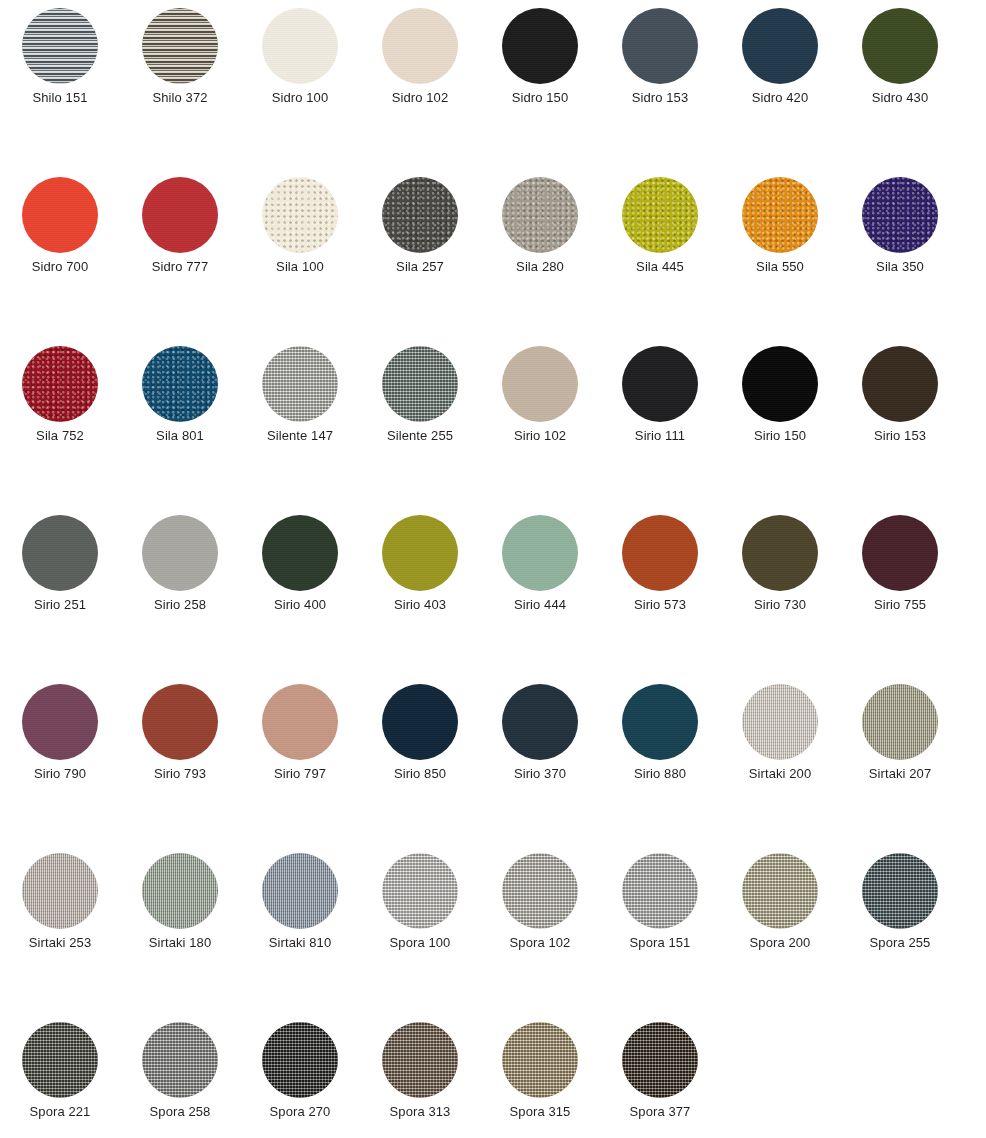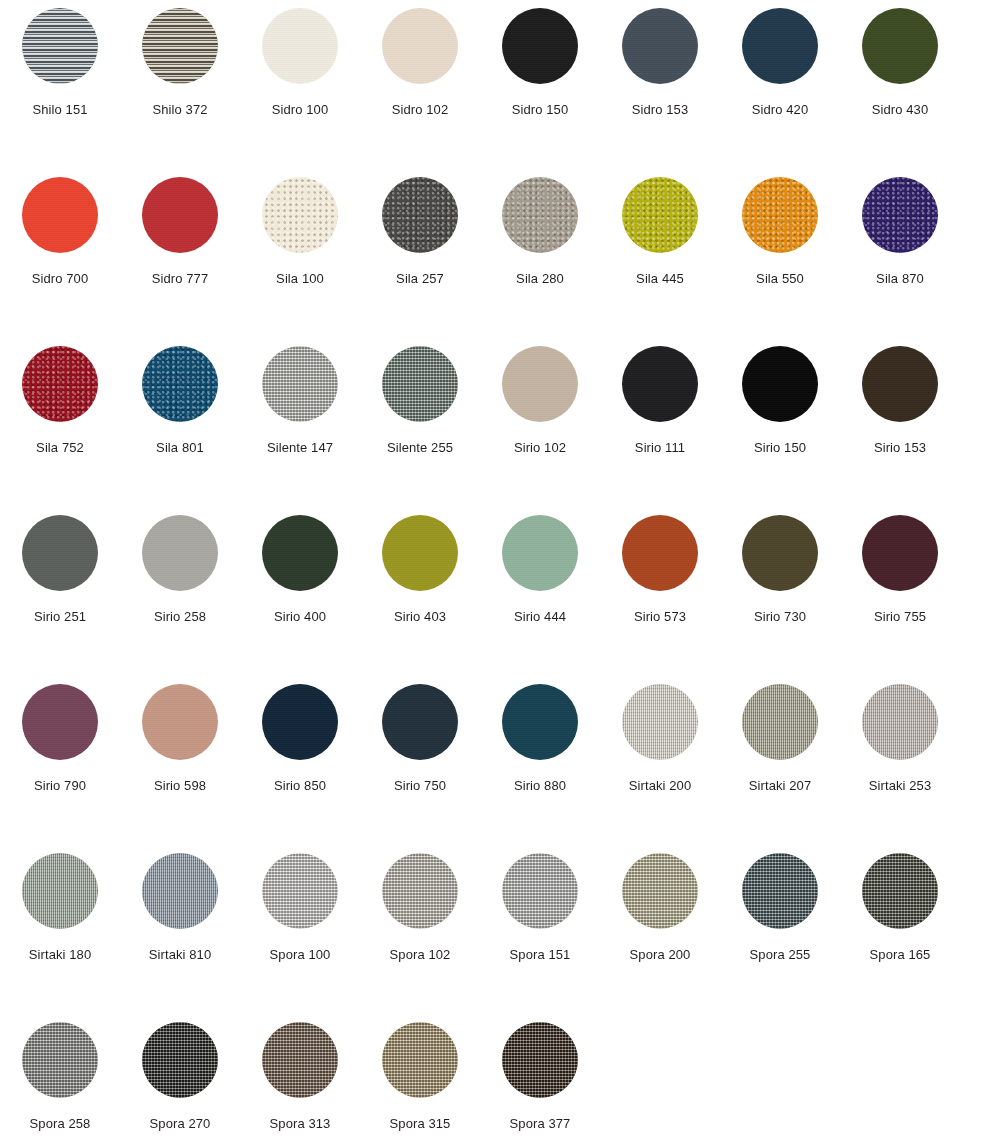--- a/index.html
+++ b/index.html
@@ -86,21 +86,21 @@
         rgba(255,255,255,0.55) 2px 3px,
         rgba(0,0,0,0.46) 3px 5px,
         rgba(255,255,255,0.60) 5px 6px);
   }
   .tex-melange::after {
     background:
       repeating-linear-gradient(90deg, rgba(255,255,255,0.42) 0 1px, rgba(0,0,0,0.14) 1px 2px),
       repeating-linear-gradient(0deg, rgba(255,255,255,0.10) 0 2px, rgba(0,0,0,0.12) 2px 3px);
   }
   .swatch-label {
-    margin-top: 18px;
+    margin-top: 6px;
     font-size: 13px;
     line-height: 16px;
     color: #231f20;
     text-align: right;
     white-space: nowrap;
     letter-spacing: .1px;
   }
 </style>
 </head>
 <body style="color: rgb(35, 31, 32);">
@@ -193,21 +193,21 @@
     <div class="swatch-cell">
       <div class="swatch-disc-wrap">
         <div class="swatch-disc tex-boucle" style="background: rgb(224, 138, 18);"></div>
       </div>
       <div class="swatch-label">Sila 550</div>
     </div>
     <div class="swatch-cell">
       <div class="swatch-disc-wrap">
         <div class="swatch-disc tex-boucle" style="background: rgb(46, 31, 102);"></div>
       </div>
-      <div class="swatch-label">Sila 870</div>
+      <div class="swatch-label">Sila 350</div>
     </div>
     <div class="swatch-cell">
       <div class="swatch-disc-wrap">
         <div class="swatch-disc tex-boucle" style="background: rgb(151, 18, 31);"></div>
       </div>
       <div class="swatch-label">Sila 752</div>
     </div>
     <div class="swatch-cell">
       <div class="swatch-disc-wrap">
         <div class="swatch-disc tex-boucle" style="background: rgb(14, 75, 110);"></div>
@@ -299,35 +299,41 @@
       <div class="swatch-label">Sirio 755</div>
     </div>
     <div class="swatch-cell">
       <div class="swatch-disc-wrap">
         <div class="swatch-disc tex-plain" style="background: rgb(116, 68, 89);"></div>
       </div>
       <div class="swatch-label">Sirio 790</div>
     </div>
     <div class="swatch-cell">
       <div class="swatch-disc-wrap">
+        <div class="swatch-disc tex-plain" style="background: rgb(150, 64, 47);"></div>
+      </div>
+      <div class="swatch-label">Sirio 793</div>
+    </div>
+    <div class="swatch-cell">
+      <div class="swatch-disc-wrap">
         <div class="swatch-disc tex-plain" style="background: rgb(196, 151, 131);"></div>
       </div>
-      <div class="swatch-label">Sirio 598</div>
+      <div class="swatch-label">Sirio 797</div>
     </div>
     <div class="swatch-cell">
       <div class="swatch-disc-wrap">
         <div class="swatch-disc tex-plain" style="background: rgb(17, 38, 57);"></div>
       </div>
       <div class="swatch-label">Sirio 850</div>
     </div>
     <div class="swatch-cell">
       <div class="swatch-disc-wrap">
         <div class="swatch-disc tex-plain" style="background: rgb(34, 48, 60);"></div>
       </div>
-      <div class="swatch-label">Sirio 750</div>
+      <div class="swatch-label">Sirio 370</div>
     </div>
     <div class="swatch-cell">
       <div class="swatch-disc-wrap">
         <div class="swatch-disc tex-plain" style="background: rgb(22, 64, 80);"></div>
       </div>
       <div class="swatch-label">Sirio 880</div>
     </div>
     <div class="swatch-cell">
       <div class="swatch-disc-wrap">
         <div class="swatch-disc tex-melange" style="background: rgb(207, 200, 189);"></div>
@@ -385,21 +391,21 @@
     <div class="swatch-cell">
       <div class="swatch-disc-wrap">
         <div class="swatch-disc tex-coarse" style="background: rgb(78, 96, 100);"></div>
       </div>
       <div class="swatch-label">Spora 255</div>
     </div>
     <div class="swatch-cell">
       <div class="swatch-disc-wrap">
         <div class="swatch-disc tex-coarse" style="background: rgb(79, 82, 69);"></div>
       </div>
-      <div class="swatch-label">Spora 165</div>
+      <div class="swatch-label">Spora 221</div>
     </div>
     <div class="swatch-cell">
       <div class="swatch-disc-wrap">
         <div class="swatch-disc tex-coarse" style="background: rgb(154, 156, 153);"></div>
       </div>
       <div class="swatch-label">Spora 258</div>
     </div>
     <div class="swatch-cell">
       <div class="swatch-disc-wrap">
         <div class="swatch-disc tex-coarse" style="background: rgb(42, 42, 39);"></div>

